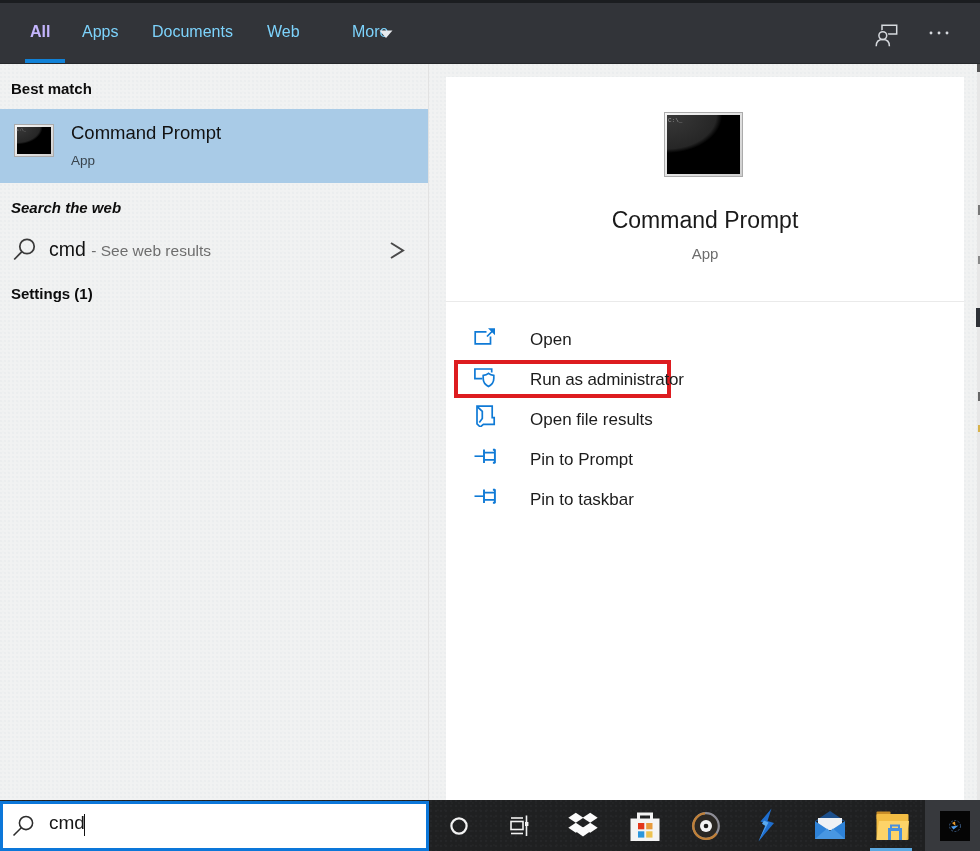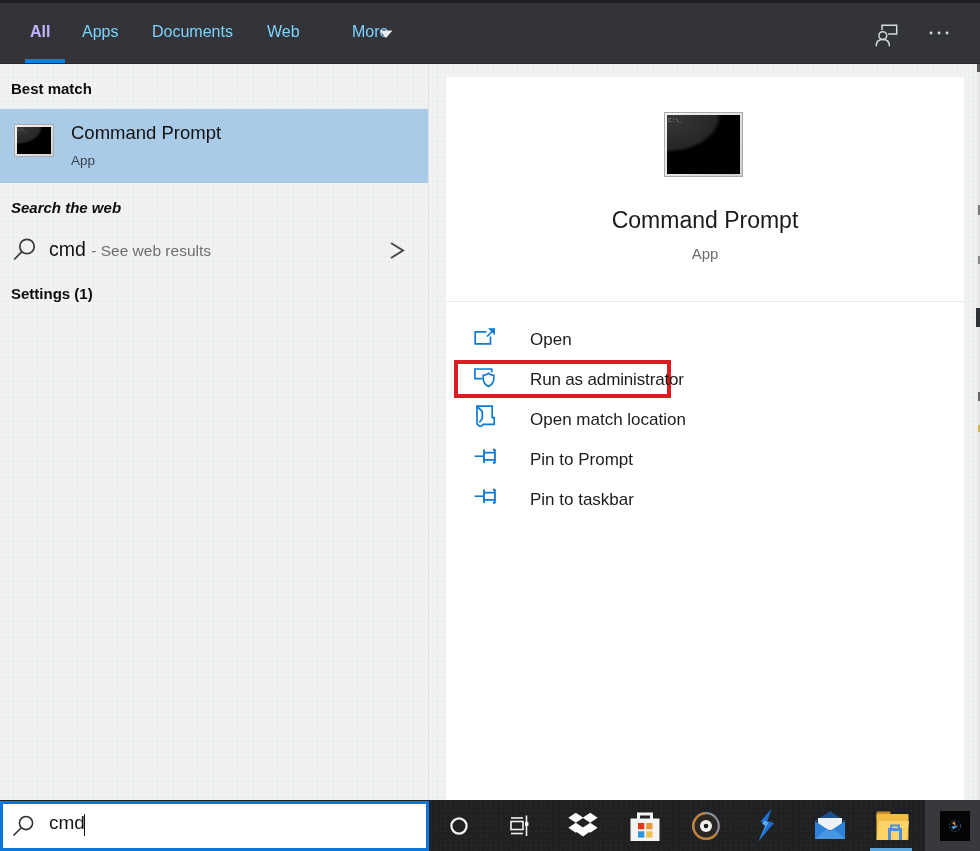--- a/index.html
+++ b/index.html
@@ -128,21 +128,21 @@
     </g>
   </svg>
   <div class="action" style="top:293px; letter-spacing:-0.15px;">Run as administrator</div>
 
   <svg class="aicon" style="top:328px; left:28px;" viewBox="0 0 22 22">
     <g fill="none" stroke="#0f7ad6" stroke-width="1.7">
       <path d="M3 1.2 H18.2 V12.6 H20.2 V19.4 H9.4 L6.3 22 L3 18.9 Z"></path>
       <path d="M3.6 2 L8.3 6.3 V13.5 L5.3 17.4"></path>
     </g>
   </svg>
-  <div class="action" style="top:333px;">Open match location</div>
+  <div class="action" style="top:333px;">Open file results</div>
 
   <svg class="aicon" style="top:368px; left:28px;" viewBox="0 0 22 22">
     <g fill="none" stroke="#0f7ad6">
       <line x1="0.5" y1="11.2" x2="9.3" y2="11.2" stroke-width="1.6"></line>
       <line x1="10" y1="4.4" x2="10" y2="17.9" stroke-width="1.9"></line>
       <path d="M10.5 7.6 H20 M10.5 14.8 H20" stroke-width="1.7"></path>
       <path d="M20.9 4.2 V18.2 M18.9 4.7 H21 M18.9 17.7 H21" stroke-width="1.9"></path>
     </g>
   </svg>
   <div class="action" style="top:373px;">Pin to Prompt</div>

